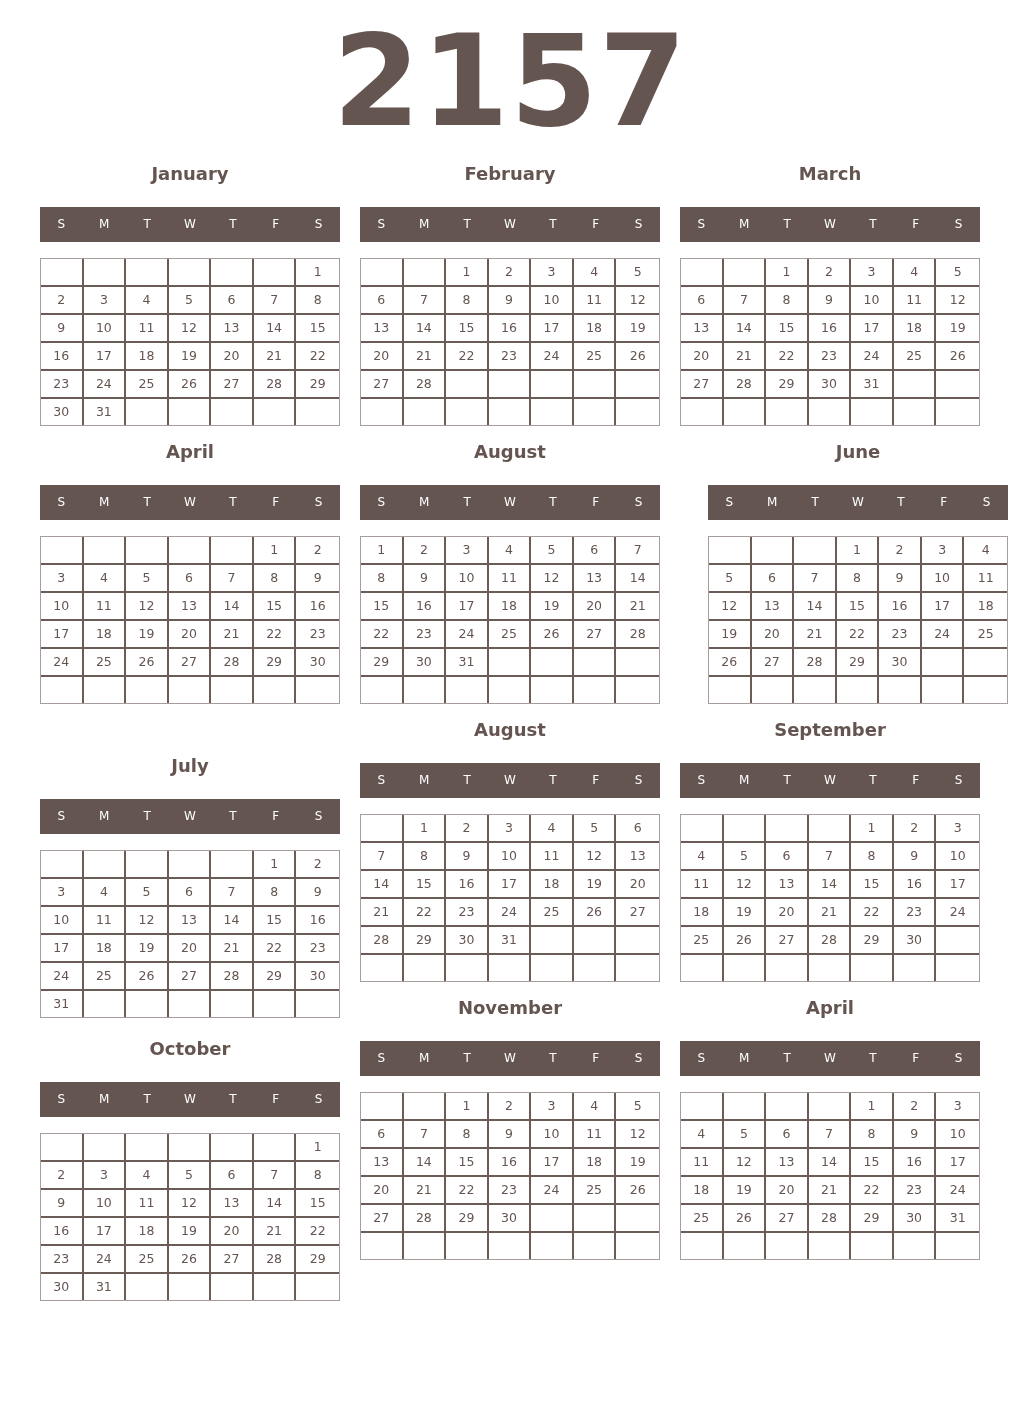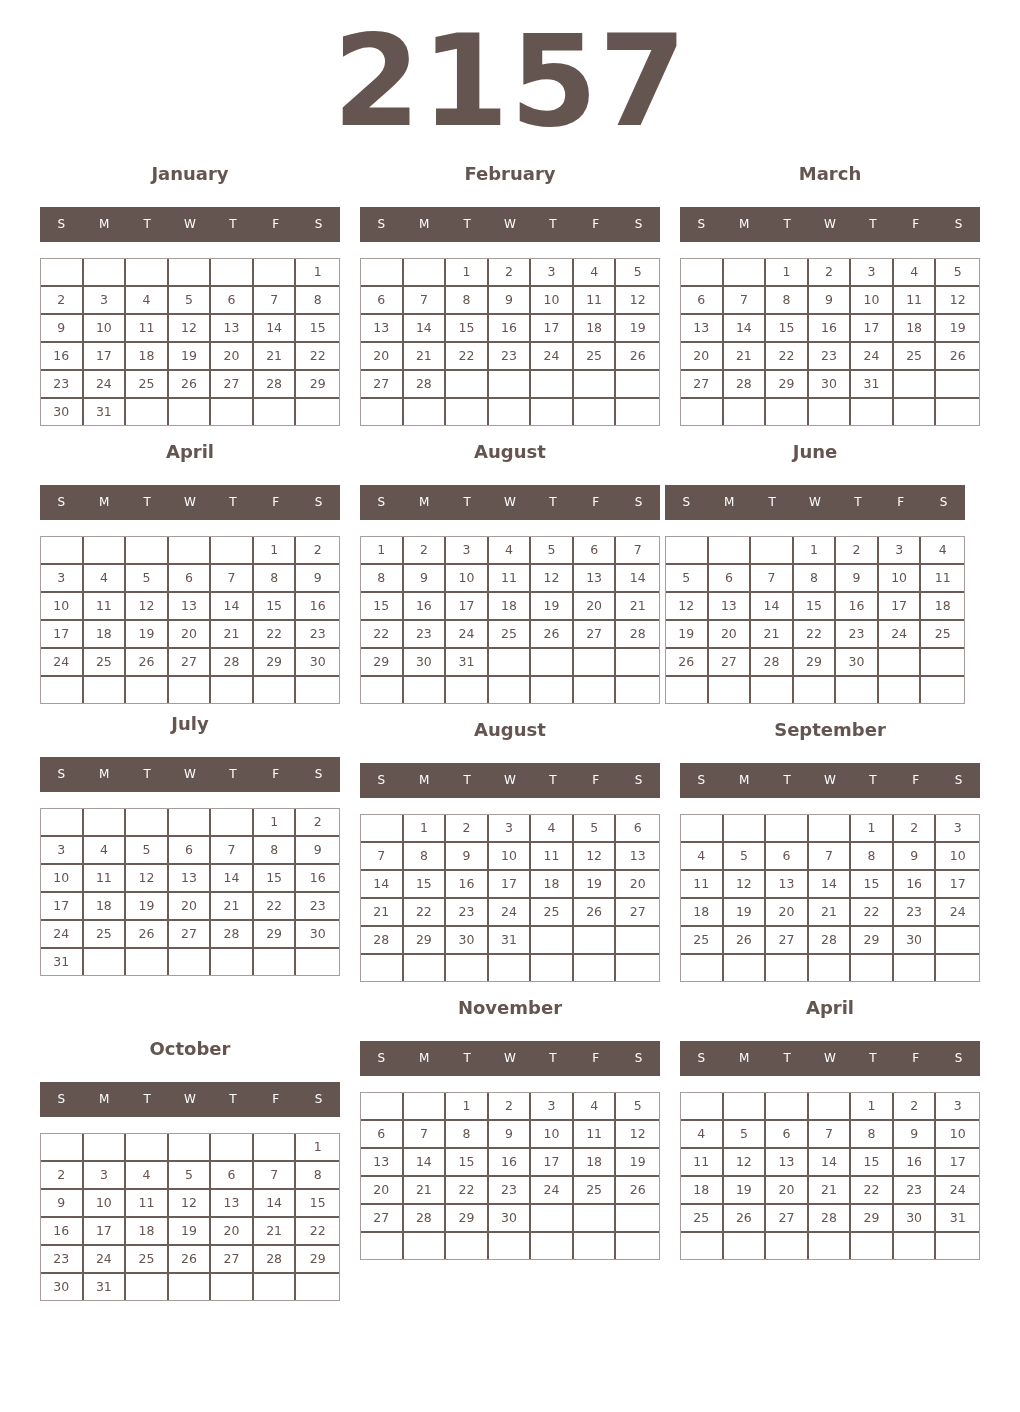--- a/index.html
+++ b/index.html
@@ -302,21 +302,21 @@
         <div class="cell c7"></div>
         <div class="cell r6"></div>
         <div class="cell r6"></div>
         <div class="cell r6"></div>
         <div class="cell r6"></div>
         <div class="cell r6"></div>
         <div class="cell r6"></div>
         <div class="cell c7 r6"></div>
       </div>
     </div>
-    <div class="month" style="left: 665px; top: 438px;">
+    <div class="month" style="left: 708px; top: 438px;">
       <div class="month-title">June</div>
       <div class="dow-bar">
         <div class="dow">S</div>
         <div class="dow">M</div>
         <div class="dow">T</div>
         <div class="dow">W</div>
         <div class="dow">T</div>
         <div class="dow">F</div>
         <div class="dow">S</div>
       </div>
@@ -358,21 +358,21 @@
         <div class="cell c7"></div>
         <div class="cell r6"></div>
         <div class="cell r6"></div>
         <div class="cell r6"></div>
         <div class="cell r6"></div>
         <div class="cell r6"></div>
         <div class="cell r6"></div>
         <div class="cell c7 r6"></div>
       </div>
     </div>
-    <div class="month" style="left: 40px; top: 710px;">
+    <div class="month" style="left: 40px; top: 752px;">
       <div class="month-title">July</div>
       <div class="dow-bar">
         <div class="dow">S</div>
         <div class="dow">M</div>
         <div class="dow">T</div>
         <div class="dow">W</div>
         <div class="dow">T</div>
         <div class="dow">F</div>
         <div class="dow">S</div>
       </div>

